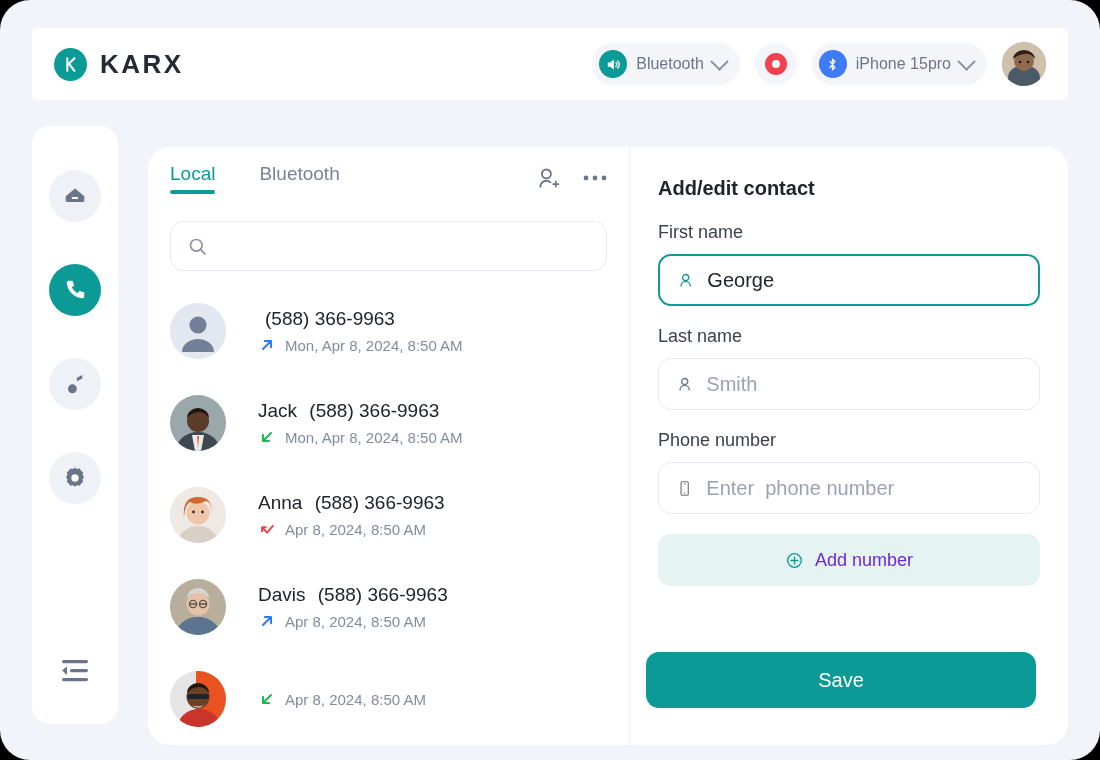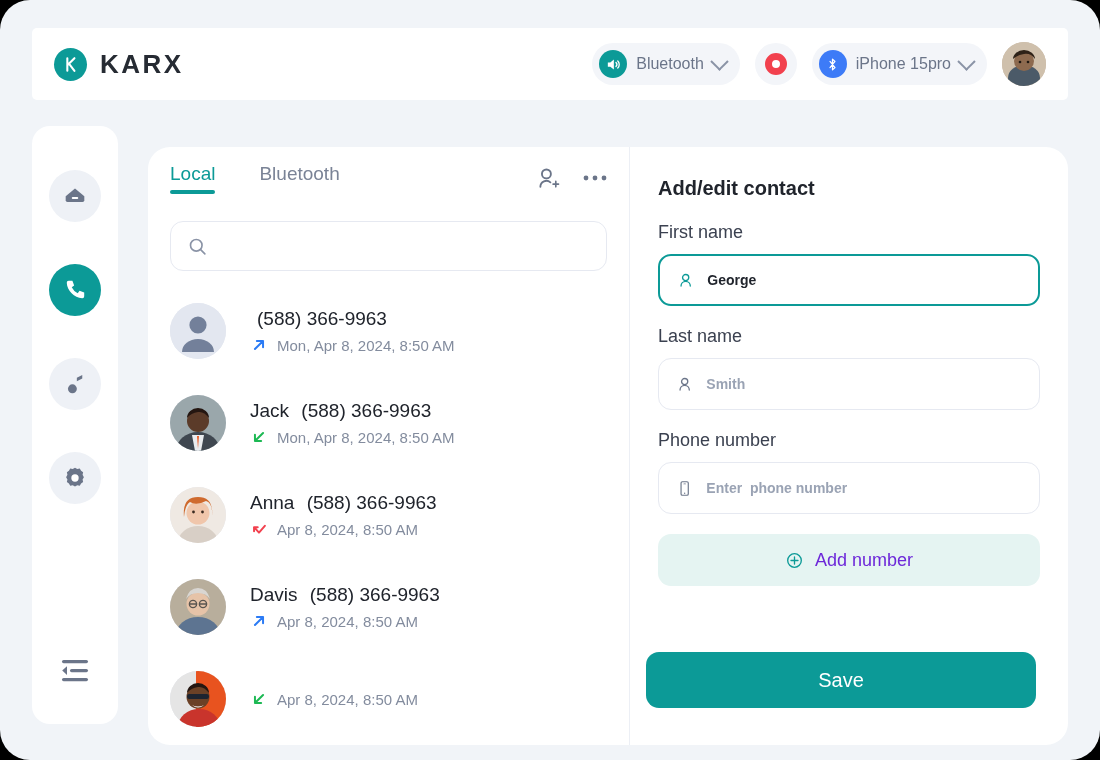--- a/index.html
+++ b/index.html
@@ -222,21 +222,21 @@
 
   .contact-list {
     margin-top: 14px;
     padding: 0 22px;
     overflow: hidden;
     height: 470px;
   }
   .contact-row {
     display: flex;
     align-items: center;
-    gap: 24px;
+    gap: 32px;
     height: 92px;
     cursor: pointer;
   }
   .c-avatar {
     width: 56px; height: 56px;
     border-radius: 50%;
     overflow: hidden;
     flex: 0 0 auto;
     background: #e3e7f0;
     position: relative;
@@ -287,25 +287,24 @@
     margin-bottom: 20px;
     cursor: text;
   }
   .field.focused {
     border: 2px solid #0c9a97;
   }
   .field input {
     border: none;
     outline: none;
     font-family: "Liberation Sans", sans-serif;
-    font-size: 14px;
+    font-size: 20px;
     color: #20242c;
     width: 100%;
     background: transparent;
-    font-weight: bold;
   }
   .field input::placeholder { color: #9aa3b4; }
 
   .add-number {
     height: 52px;
     background: #e5f4f2;
     border-radius: 13px;
     display: flex;
     align-items: center;
     justify-content: center;

